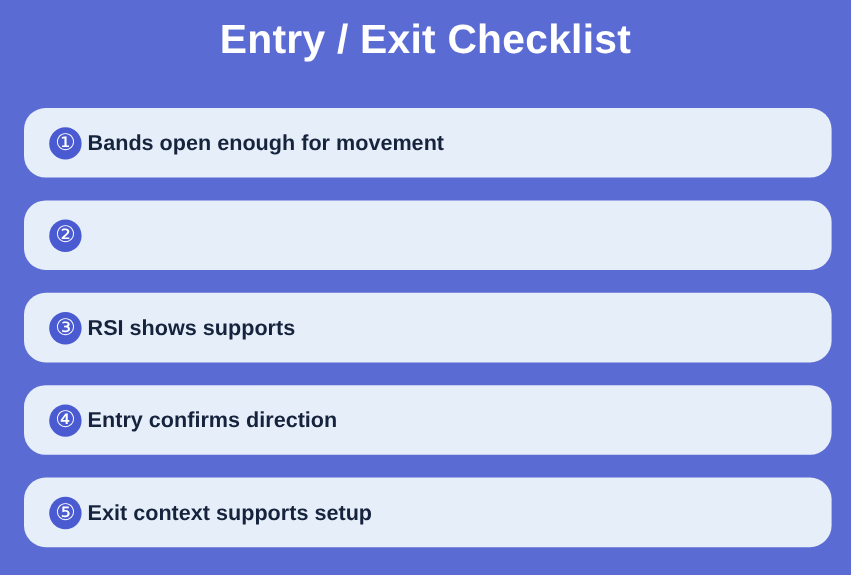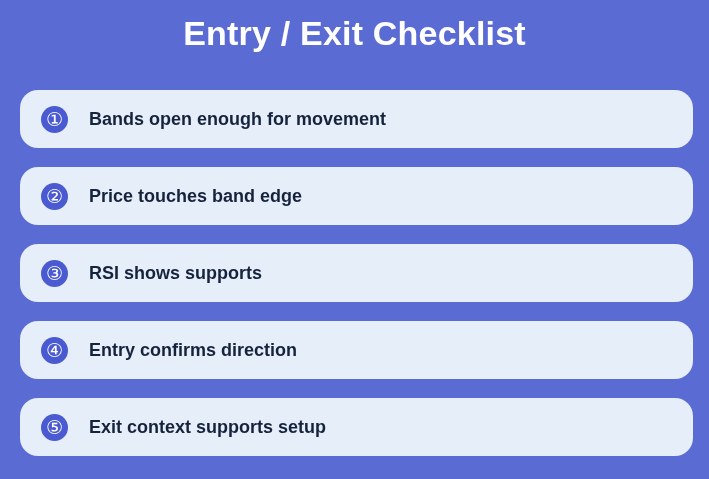--- a/index.html
+++ b/index.html
@@ -76,21 +76,21 @@
     justify-content: center;
     font-size: 19px;
     line-height: 1;
     font-weight: 400;
     font-family: "DejaVu Sans", sans-serif;
   }
 
   
   .item-label {
     flex: 1 1 auto;
-    margin-left: 21px;
+    margin-left: 5px;
     color: #16233c;
     font-size: 18px;
     font-weight: 700;
     line-height: 22px;
     white-space: nowrap;
     overflow: hidden;
     text-overflow: ellipsis;
   }
 </style>
 </head>
@@ -102,21 +102,20 @@
 
   <div class="checklist">
 
     <div class="checklist-item">
       <span class="item-badge">①</span>
       <span class="item-label">Bands open enough for movement</span>
     </div>
 
     <div class="checklist-item">
       <span class="item-badge">②</span>
-      <span class="item-label">Price touches band edge</span>
     </div>
 
     <div class="checklist-item">
       <span class="item-badge">③</span>
       <span class="item-label">RSI shows supports</span>
     </div>
 
     <div class="checklist-item">
       <span class="item-badge">④</span>
       <span class="item-label">Entry confirms direction</span>

